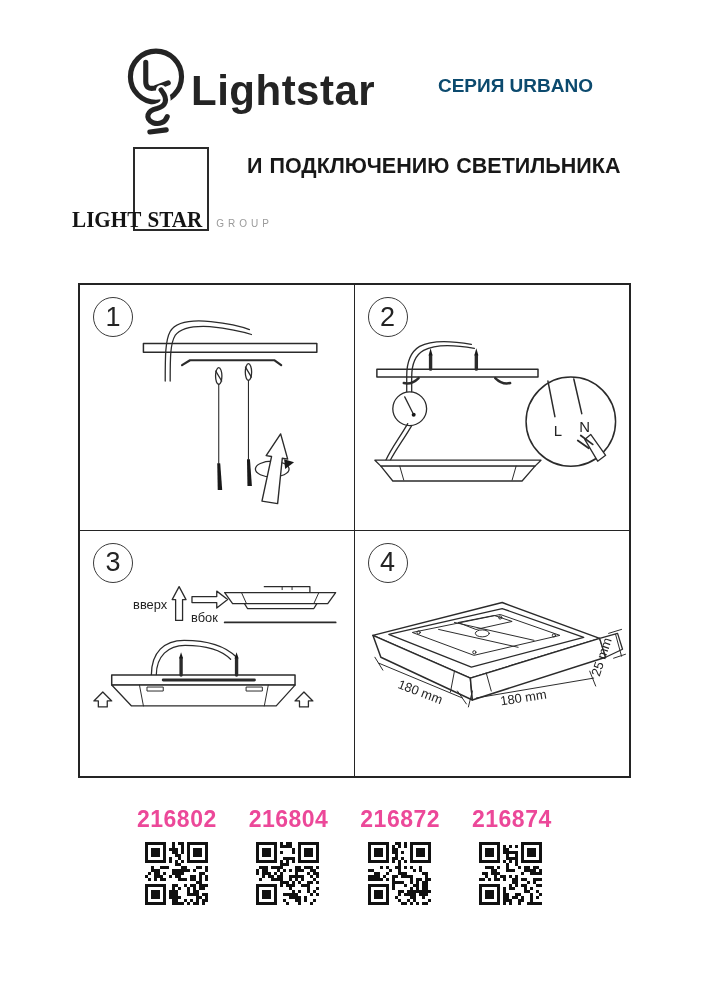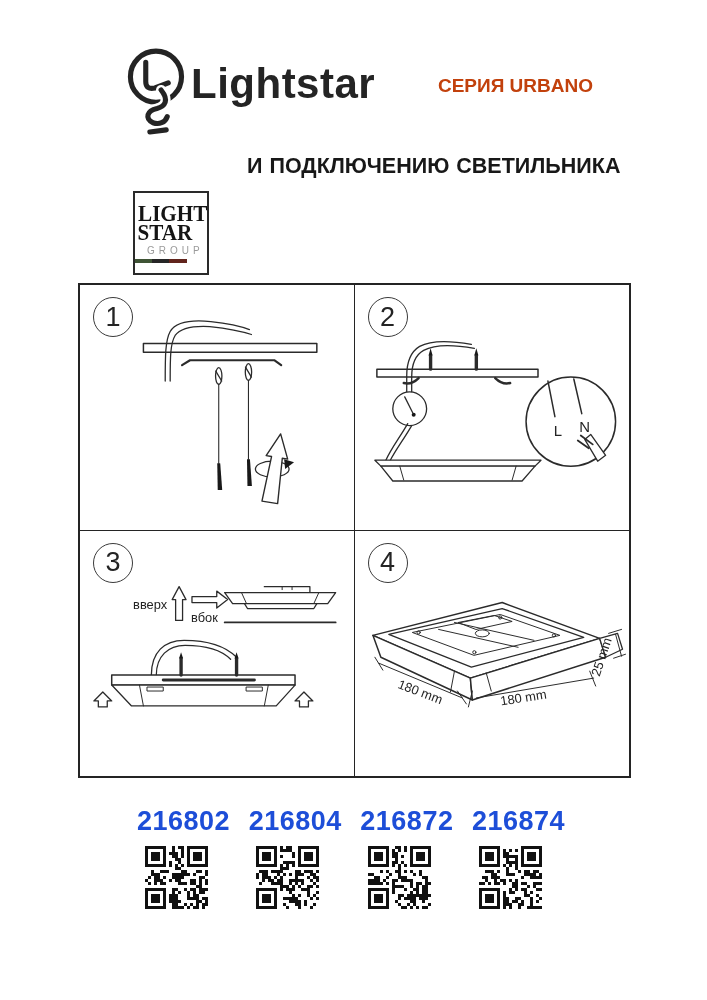--- a/index.html
+++ b/index.html
@@ -3,32 +3,32 @@
 <meta charset="utf-8">
 <style>
   html,body{margin:0;padding:0;background:#e8e8e8;}
   .page{
     position:relative;width:707px;height:1000px;margin:0 auto;background:#ffffff;
     font-family:"Liberation Sans",sans-serif;color:#1f1f1f;overflow:hidden;
   }
   
   .bulb{position:absolute;left:124px;top:44px;width:66px;height:92px;}
   .wordmark{
-    position:absolute;left:191px;top:60px;font-size:42px;font-weight:700;
+    position:absolute;left:191px;top:67px;font-size:42px;font-weight:700;
     letter-spacing:0.5px;color:#242424;
   }
   .series{
     position:absolute;right:114px;top:72px;text-align:right;
-    font-size:19px;font-weight:700;line-height:27px;color:#c2410c;
+    font-size:19px;font-weight:700;line-height:27px;color:#0c4a6e;
   }
   
   .group-box{
     position:absolute;left:133px;top:147px;width:72px;height:80px;
-    border:2px solid #2a2a2a;display:flex;flex-direction:column;
-    align-items:flex-start;justify-content:center;background:#fff;margin-top:44px;
+    border:2px solid #2a2a2a;display:flex;flex-direction:row;
+    align-items:flex-end;justify-content:center;background:#fff;
   }
   .group-word{
     font-family:"Liberation Serif",serif;font-weight:700;font-size:23px;
     line-height:19px;color:#141414;transform:scaleX(.92);
   }
   .group-sub{font-size:10px;letter-spacing:4px;color:#9a9a9a;margin:3px 0 0 4px;padding-left:8px;}
   .group-stripe{
     width:52px;height:4px;margin-top:3px;
     background:linear-gradient(90deg,#3f5435 0 33%,#262626 33% 66%,#61241c 66%);
   }
@@ -56,21 +56,21 @@
   .art{position:absolute;inset:0;width:100%;height:100%;}
   .art text{font-family:"Liberation Sans",sans-serif;fill:#242424;}
   .lbl{font-size:13px;}
   .wlbl{font-size:15px;}
   
   .codes{
     position:absolute;left:137px;top:806px;width:413px;
     display:flex;justify-content:space-between;
   }
   .code{width:78px;text-align:center;}
-  .code .num{font-size:27px;font-weight:700;color:#1d4ed8;letter-spacing:0.5px;}
+  .code .num{font-size:23px;font-weight:700;color:#ec4899;letter-spacing:0.5px;}
   .code svg{margin-top:9px;width:63px;height:63px;shape-rendering:crispEdges;}
 </style>
 </head>
 <body>
 
 <div class="page">
 
   <svg class="bulb" viewBox="0 0 64 90">
     <g fill="none" stroke="#242424" stroke-width="5" stroke-linecap="round">
       <circle cx="31" cy="32" r="25"></circle>

